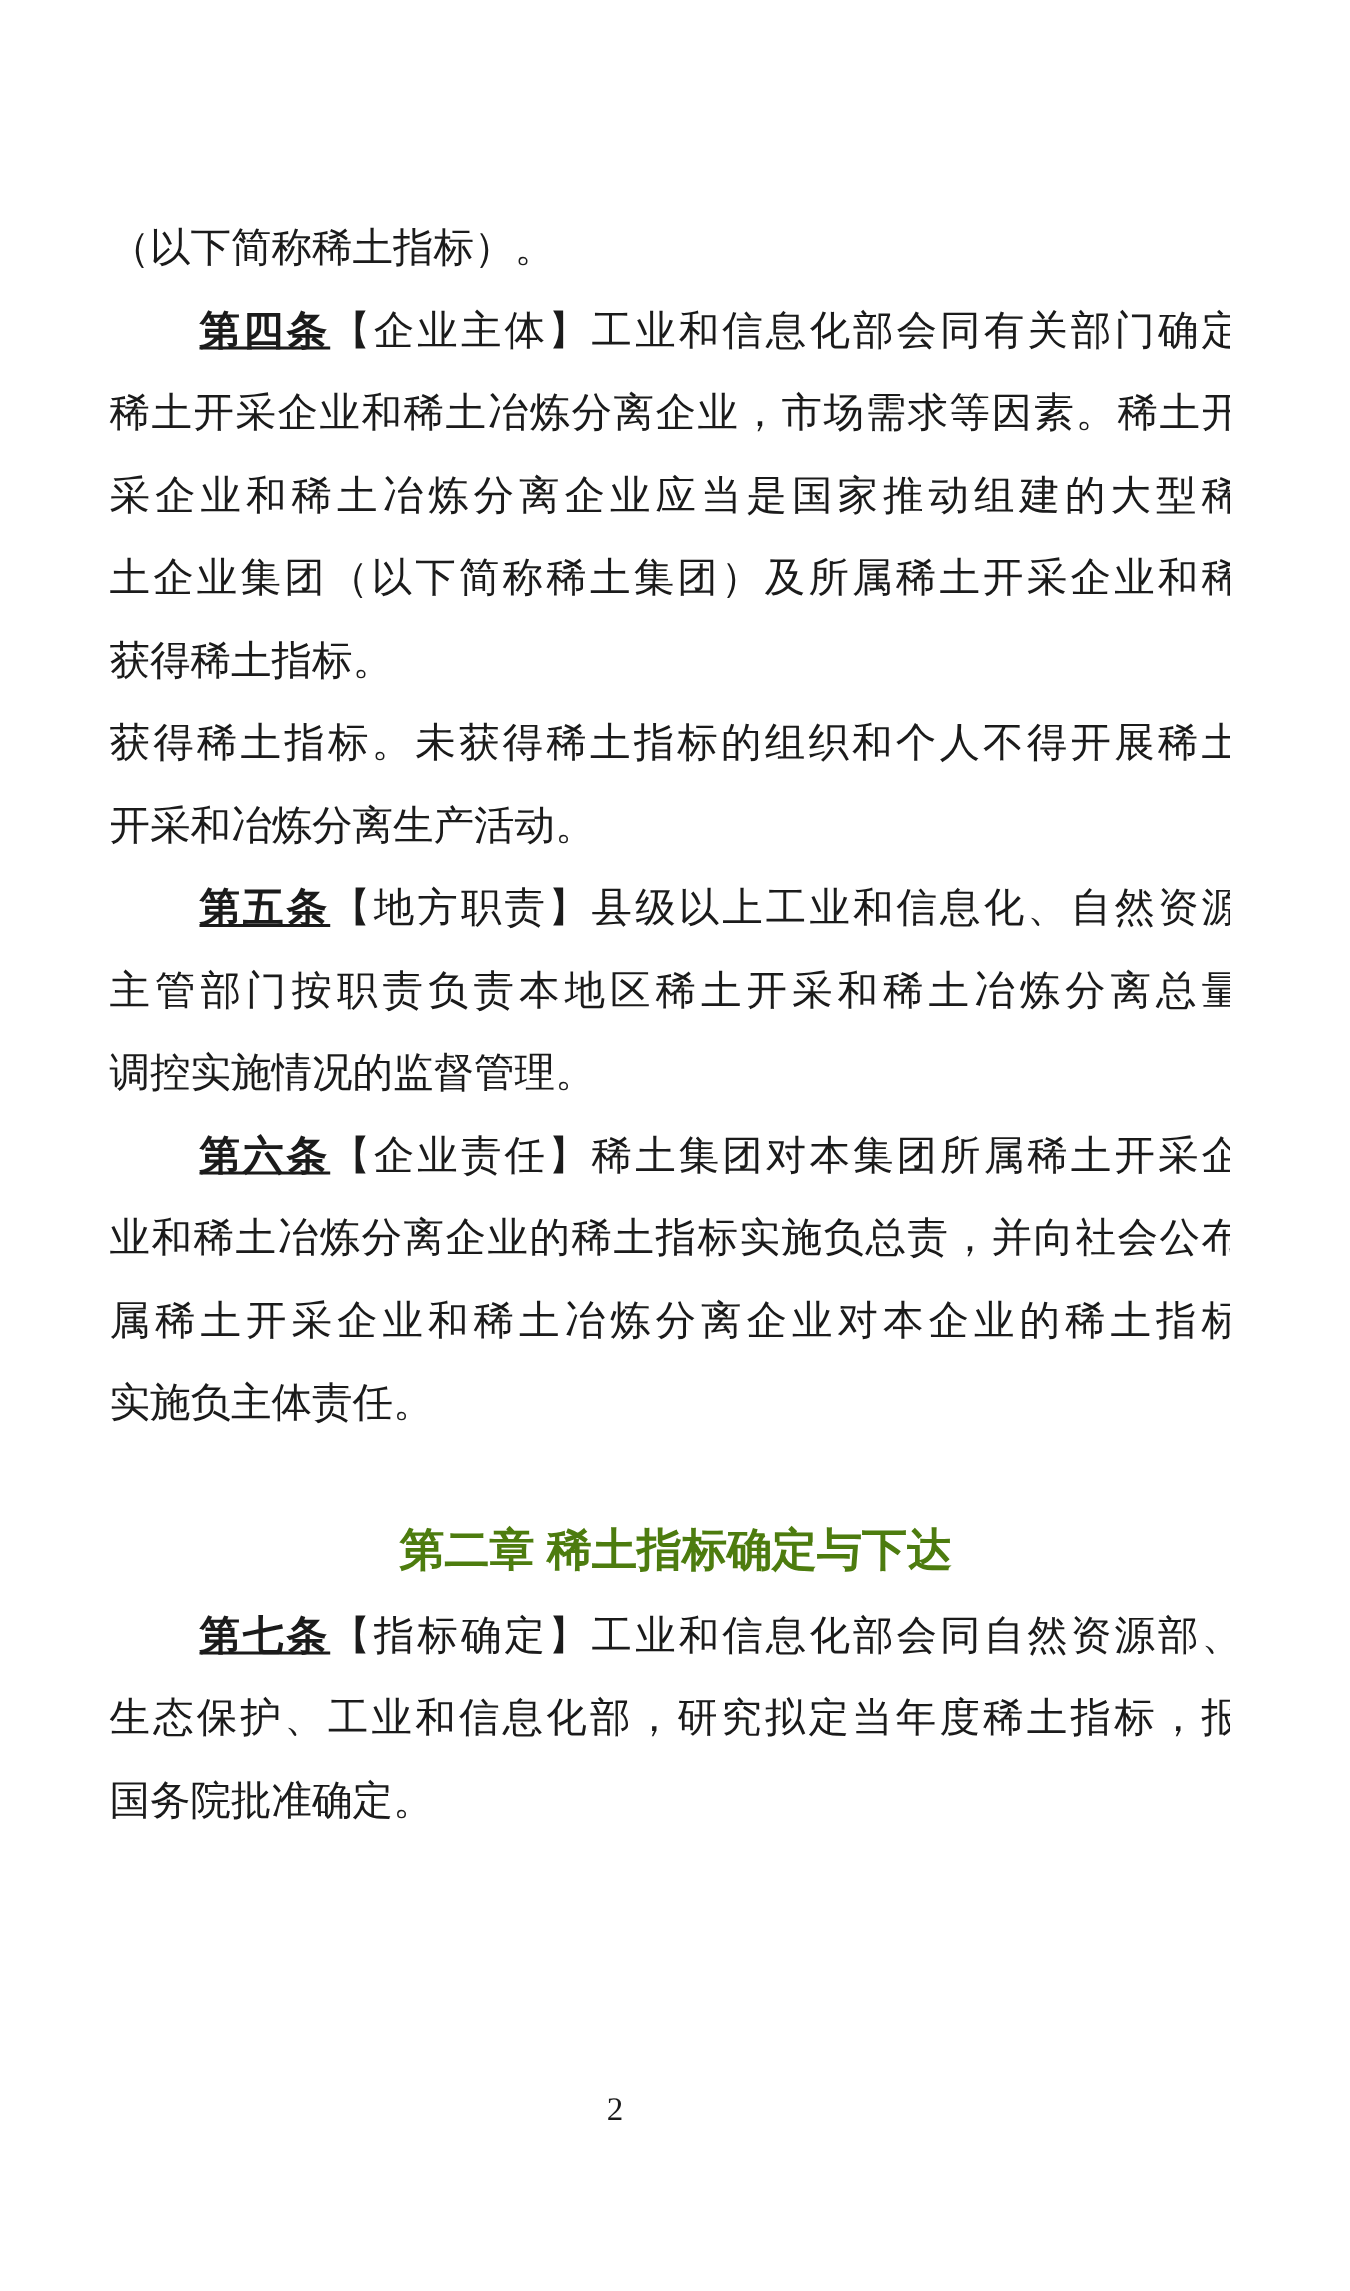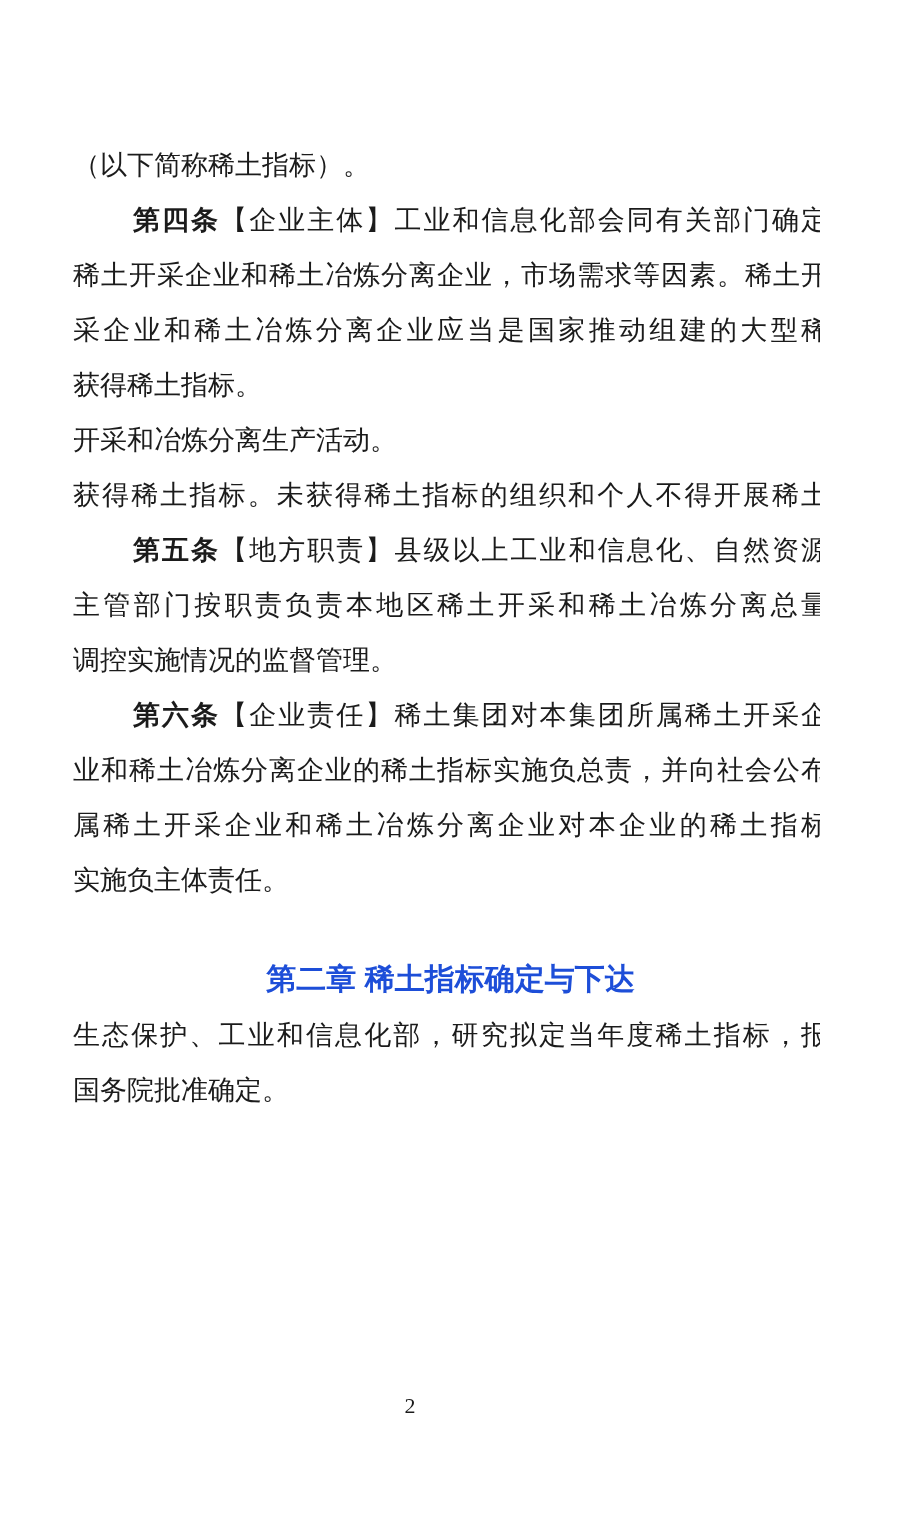--- a/index.html
+++ b/index.html
@@ -31,31 +31,32 @@
   }
   .doc-line.fill {
     text-align: justify;
     text-align-last: justify;
   }
   .doc-line.indent {
     text-indent: 60px;
   }
   .article-no {
     font-weight: 700;
+    text-decoration: underline;
   }
   .chapter-heading {
     font-size: 30px;
     font-weight: 700;
     font-family: "Liberation Sans", "DejaVu Sans", sans-serif;
     text-align: center;
     line-height: 55px;
     height: 55px;
     margin-top: 43px;
     margin-bottom: 2px;
-    color: #1d4ed8;
+    color: #4d7c0f;
   }
   .page-number {
     position: absolute;
     left: 0;
     right: 0;
     top: 1393px;
     text-align: center;
     font-size: 22px;
     line-height: 26px;
     color: #1b1b1b;
@@ -63,28 +64,30 @@
 </style>
 </head>
 <body>
 
 <div class="page">
   <div class="doc-body">
       <div class="doc-line">（以下简称稀土指标）。</div>
       <div class="doc-line indent fill"><span class="article-no">第四条</span>【企业主体】工业和信息化部会同有关部门确定</div>
       <div class="doc-line fill">稀土开采企业和稀土冶炼分离企业，市场需求等因素。稀土开</div>
       <div class="doc-line fill">采企业和稀土冶炼分离企业应当是国家推动组建的大型稀</div>
+      <div class="doc-line fill">土企业集团（以下简称稀土集团）及所属稀土开采企业和稀</div>
       <div class="doc-line">获得稀土指标。</div>
+      <div class="doc-line fill">获得稀土指标。未获得稀土指标的组织和个人不得开展稀土</div>
       <div class="doc-line">开采和冶炼分离生产活动。</div>
-      <div class="doc-line fill">获得稀土指标。未获得稀土指标的组织和个人不得开展稀土</div>
       <div class="doc-line indent fill"><span class="article-no">第五条</span>【地方职责】县级以上工业和信息化、自然资源</div>
       <div class="doc-line fill">主管部门按职责负责本地区稀土开采和稀土冶炼分离总量</div>
       <div class="doc-line">调控实施情况的监督管理。</div>
       <div class="doc-line indent fill"><span class="article-no">第六条</span>【企业责任】稀土集团对本集团所属稀土开采企</div>
       <div class="doc-line fill">业和稀土冶炼分离企业的稀土指标实施负总责，并向社会公布</div>
       <div class="doc-line fill">属稀土开采企业和稀土冶炼分离企业对本企业的稀土指标</div>
       <div class="doc-line">实施负主体责任。</div>
       <div class="chapter-heading">第二章 稀土指标确定与下达</div>
+      <div class="doc-line indent fill"><span class="article-no">第七条</span>【指标确定】工业和信息化部会同自然资源部、</div>
       <div class="doc-line fill">生态保护、工业和信息化部，研究拟定当年度稀土指标，报</div>
       <div class="doc-line">国务院批准确定。</div>
     </div>
   <div class="page-number">2</div>
 </div>
 
 </body></html>

